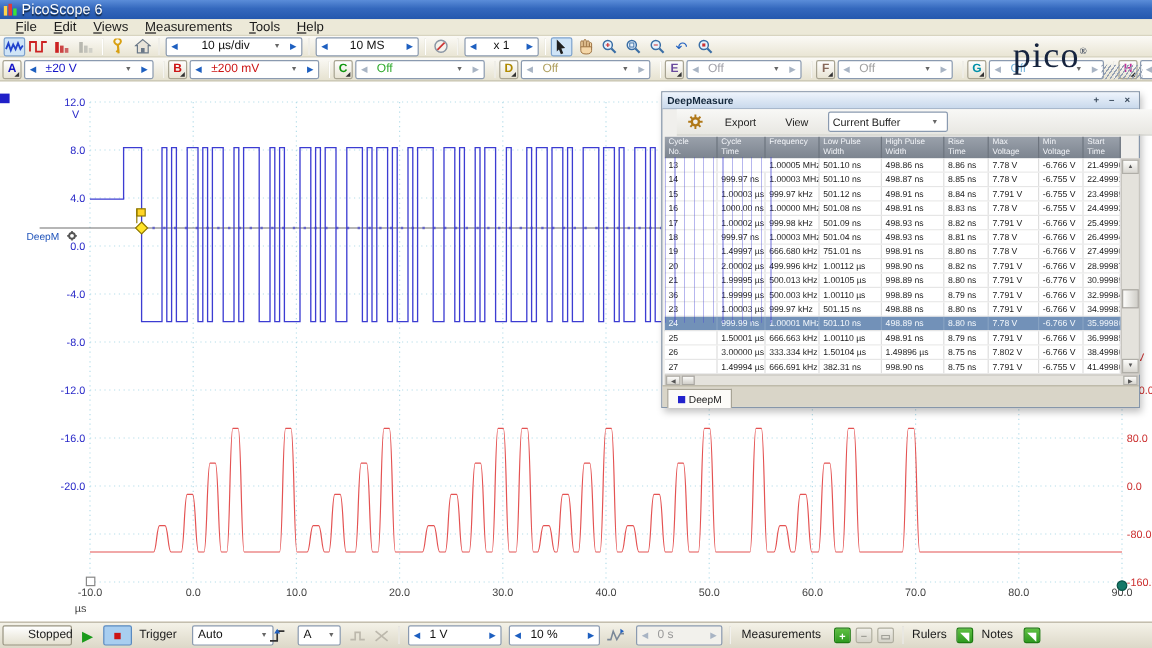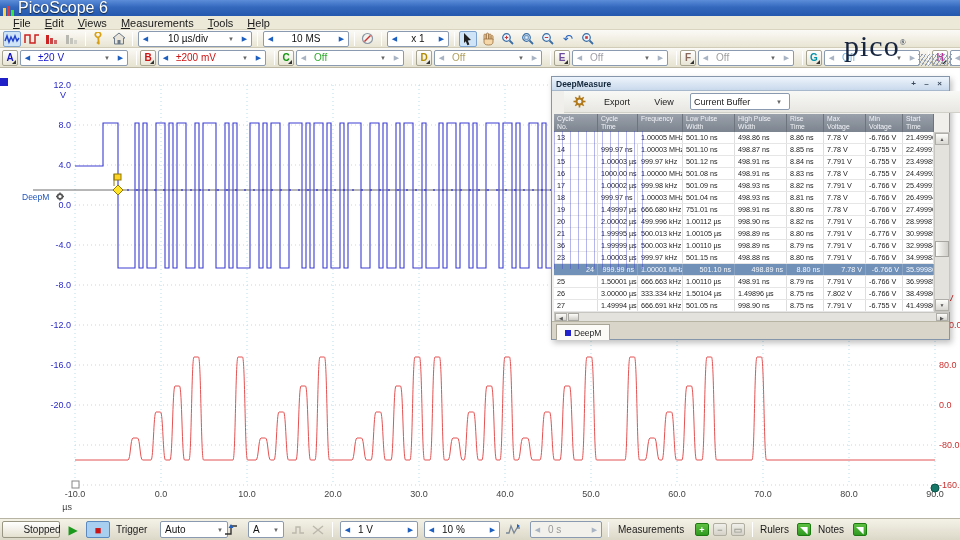--- a/index.html
+++ b/index.html
@@ -2,21 +2,21 @@
 <html><head>
 <meta charset="utf-8">
 <style>
   * { box-sizing: border-box; margin: 0; padding: 0; }
   html,body { width:960px; height:540px; overflow:hidden; }
   body { font-family:"Liberation Sans", sans-serif; background:#ece9d8; position:relative; font-size:11px; }
 
   
   .titlebar { position:absolute; left:0; top:0; width:960px; height:16px;
     background:linear-gradient(#5b8dd9 0%, #3468bd 45%, #2458ae 100%);
-    color:#fff; display:flex; align-items:center; padding-left:3px; font-size:16px; }
+    color:#fff; display:flex; align-items:center; padding-left:3px; font-size:12px; }
   .app-icon { width:11px; height:11px; margin-right:4px; display:inline-block; }
   .titlebar .t { text-shadow:0 1px 1px #123; }
 
   
   .menubar { position:absolute; left:0; top:16px; width:960px; height:14px;
     background:#ece9d8; border-bottom:1px solid #d8d4c0; display:flex; align-items:center; padding-left:6px; }
   .menu-item { padding:0 7px; font-size:11px; color:#1a1a1a; cursor:default; }
   .menu-item::first-letter { text-decoration:underline; }
 
   
@@ -69,21 +69,21 @@
   .dm-toolbar .btn { position:absolute; top:2px; height:17px; display:flex; align-items:center; justify-content:center;
     font-size:9px; color:#222; border:1px solid transparent; border-radius:2px; }
   .dm-combo { position:absolute; top:2px; height:17px; background:#fff; border:1px solid #8a9ab0; border-radius:2px;
     display:flex; align-items:center; font-size:9px; color:#222; padding:0 3px; }
   .dm-table-head { position:absolute; left:2px; top:37px; height:18px; display:flex;
     background:linear-gradient(#9aa1ab,#7c848f); }
   .dm-hcell { color:#f2f4f8; font-size:6.8px; line-height:8px; padding:1px 3px; border-right:1px solid #6d747e; overflow:hidden; }
   .dm-rows { position:absolute; left:2px; top:55px; }
   .dm-row { display:flex; background:#fff; height:12px; border-bottom:1px solid #e6e6e6; }
   .dm-row.sel { background:#7291b8; }
-  .dm-row.sel .dm-cell { color:#f4f8fc; border-right-color:#87a2c2;text-align:right; }
+  .dm-row.sel .dm-cell { color:#f4f8fc; border-right-color:#87a2c2; }
   .dm-cell { font-size:7.2px; line-height:11px; padding:0 3px; color:#222; border-right:1px solid #dedede; overflow:hidden; white-space:nowrap; }
   .dm-vscroll { position:absolute; top:55px; width:16px; height:180px; background:#e4e2dc; border:1px solid #c8c6c0; }
   .dm-vscroll .sbtn { position:absolute; left:0; width:14px; height:12px; background:linear-gradient(#fdfdfb,#d8d6d0);
     border:1px solid #b0aea8; font-size:5px; text-align:center; line-height:11px; color:#555; }
   .dm-vscroll .thumb { position:absolute; left:0; width:14px; height:16px; background:linear-gradient(90deg,#fdfdfb,#d0cec8);
     border:1px solid #a8a6a0; }
   .dm-hscroll { position:absolute; left:2px; height:10px; background:#e4e2dc; border:1px solid #c8c6c0; }
   .dm-hscroll .sbtn { position:absolute; top:0; width:12px; height:8px; background:linear-gradient(#fdfdfb,#d8d6d0);
     border:1px solid #b0aea8; font-size:5px; text-align:center; line-height:8px; color:#555; }
   .dm-hscroll .thumb { position:absolute; top:0; left:13px; width:11px; height:8px; background:linear-gradient(#fdfdfb,#d0cec8); border:1px solid #a8a6a0; }
@@ -624,21 +624,21 @@
         <span class="dm-cell" style="width: 52px;">1.49896 µs</span>
         <span class="dm-cell" style="width: 37px;">8.75 ns</span>
         <span class="dm-cell" style="width: 42px;">7.802 V</span>
         <span class="dm-cell" style="width: 37px;">-6.766 V</span>
         <span class="dm-cell" style="width: 31px;">38.499864</span>
       </div>
       <div class="dm-row">
         <span class="dm-cell" style="width: 44px;">27</span>
         <span class="dm-cell" style="width: 40px;">1.49994 µs</span>
         <span class="dm-cell" style="width: 45px;">666.691 kHz</span>
-        <span class="dm-cell" style="width: 52px;">501.05 ns</span>
+        <span class="dm-cell" style="width: 52px;">382.31 ns</span>
         <span class="dm-cell" style="width: 52px;">998.90 ns</span>
         <span class="dm-cell" style="width: 37px;">8.75 ns</span>
         <span class="dm-cell" style="width: 42px;">7.791 V</span>
         <span class="dm-cell" style="width: 37px;">-6.755 V</span>
         <span class="dm-cell" style="width: 31px;">41.499863</span>
       </div>
     </div>
   <div class="dm-vscroll" style="left:382px">
     <span class="sbtn" style="top:0">▲</span>
     <span class="thumb" style="top:108px"></span>

